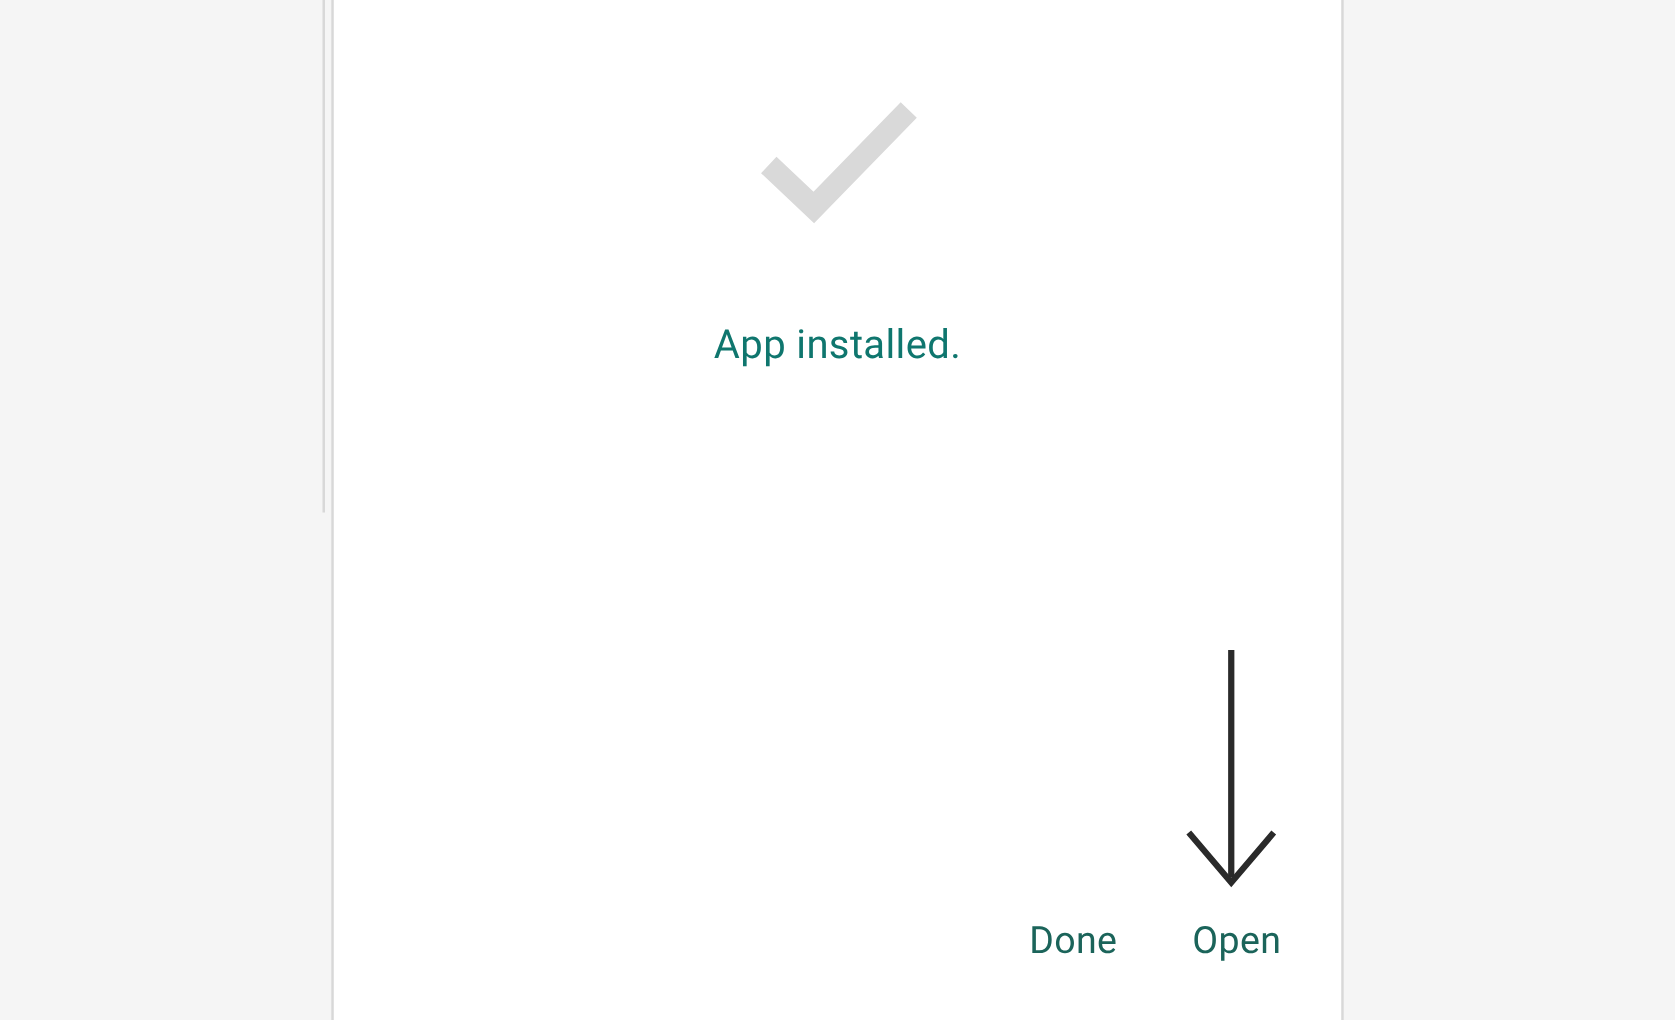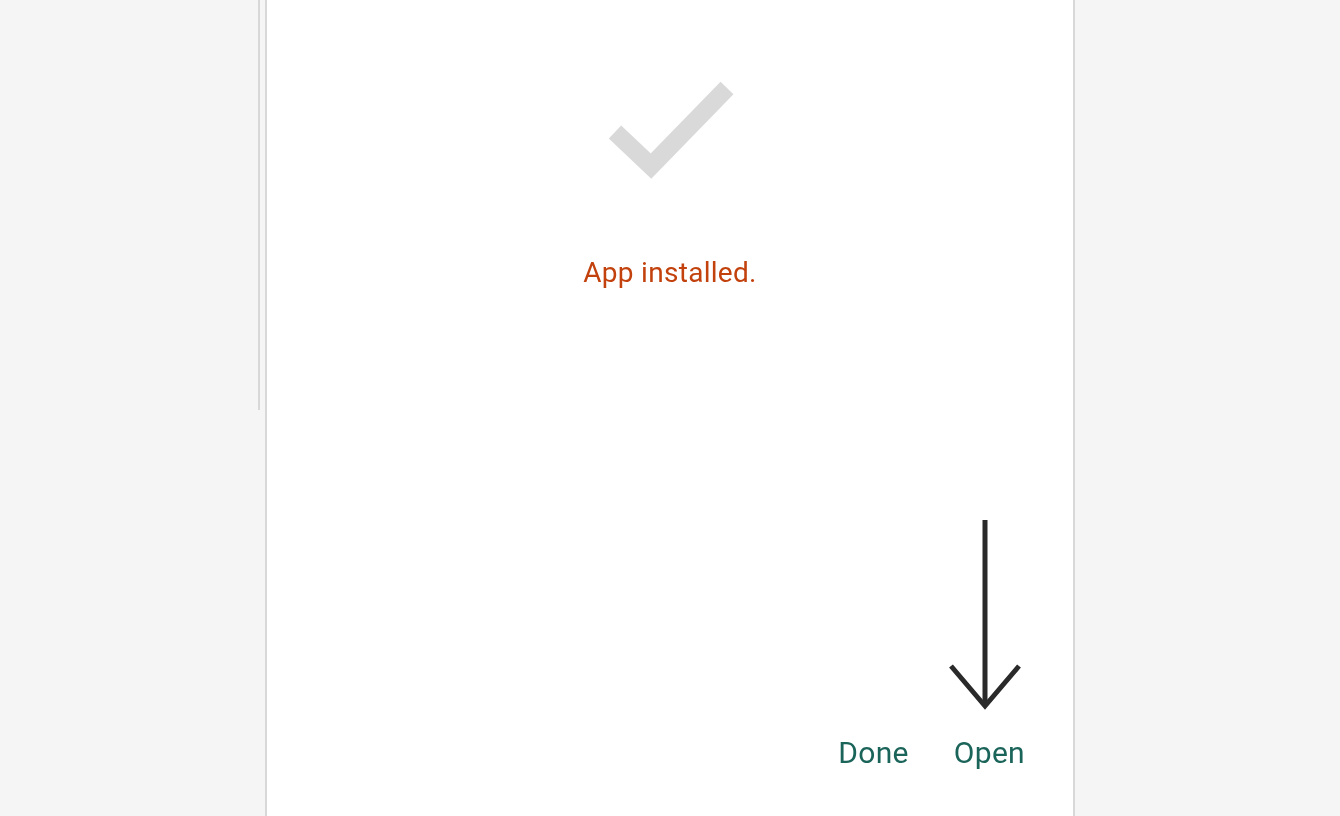--- a/index.html
+++ b/index.html
@@ -49,37 +49,37 @@
     .checkmark-icon {
       margin-bottom: 72px;
       margin-left: 2px;
     }
     
     .checkmark-icon svg {
       display: block;
     }
     
     .status-message {
-      font-size: 28px;
-      color: #c2410c;
+      font-size: 32px;
+      color: #0f766e;
       font-weight: 400;
       letter-spacing: 0.3px;
     }
     
     .arrow-annotation {
       position: absolute;
       right: 48px;
       top: 520px;
     }
     
     .button-bar {
       display: flex;
       justify-content: flex-end;
       align-items: flex-start;
-      gap: 45px;
+      gap: 60px;
       padding: 0 48px 42px 0;
     }
     
     .text-button {
       background: none;
       border: none;
       font-size: 30px;
       font-weight: 400;
       color: #1b645a;
       cursor: pointer;

